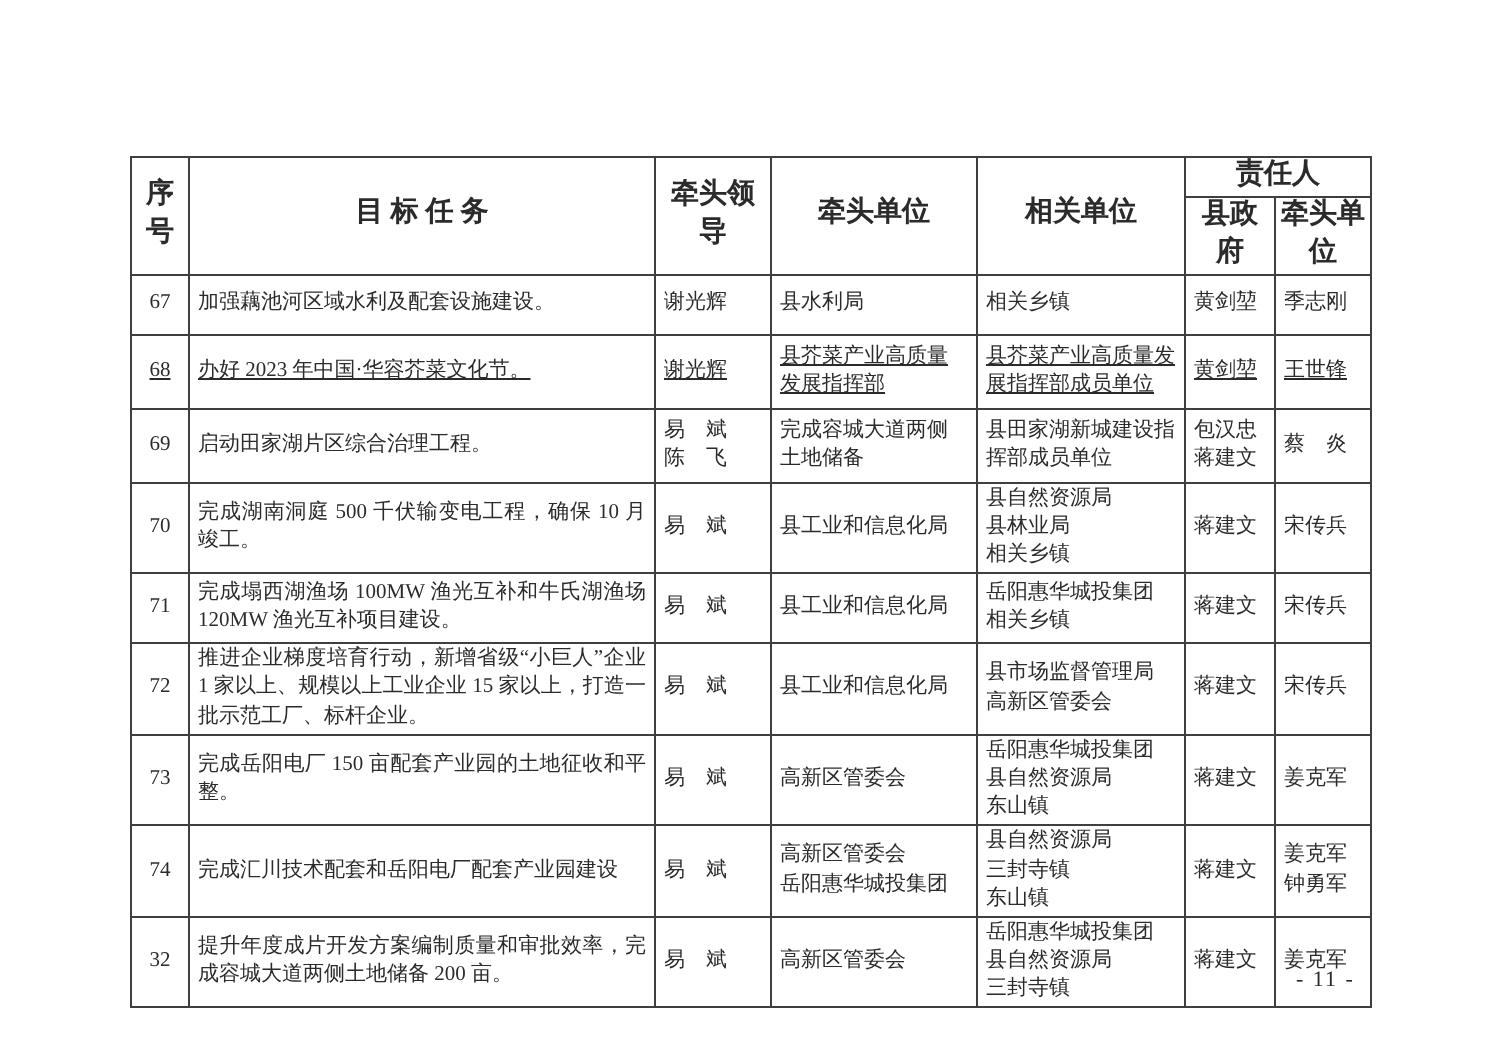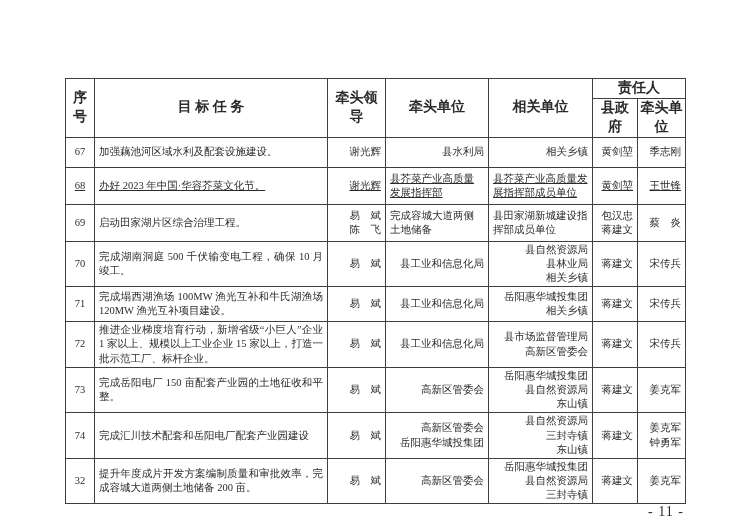--- a/index.html
+++ b/index.html
@@ -30,26 +30,26 @@
   }
   .task-table th {
     font-weight: bold;
     font-size: 14px;
     text-align: center;
     padding: 0 2px;
   }
   .task-table td { font-weight: normal; }
   .c-seq { text-align: center; }
   .c-task { text-align: justify; padding: 1px 3px; }
-  .c-center { text-align: right; }
+  .c-center { text-align: left; }
   .pagenum {
     position: absolute;
     left: 648px;
-    top: 504px;
-    font-size: 14px;
+    top: 484px;
+    font-size: 11px;
     letter-spacing: 1px;
     color: #2b2b2b;
   }
 </style>
 </head>
 <body>
 
 <div class="page">
 
   <table class="task-table">

